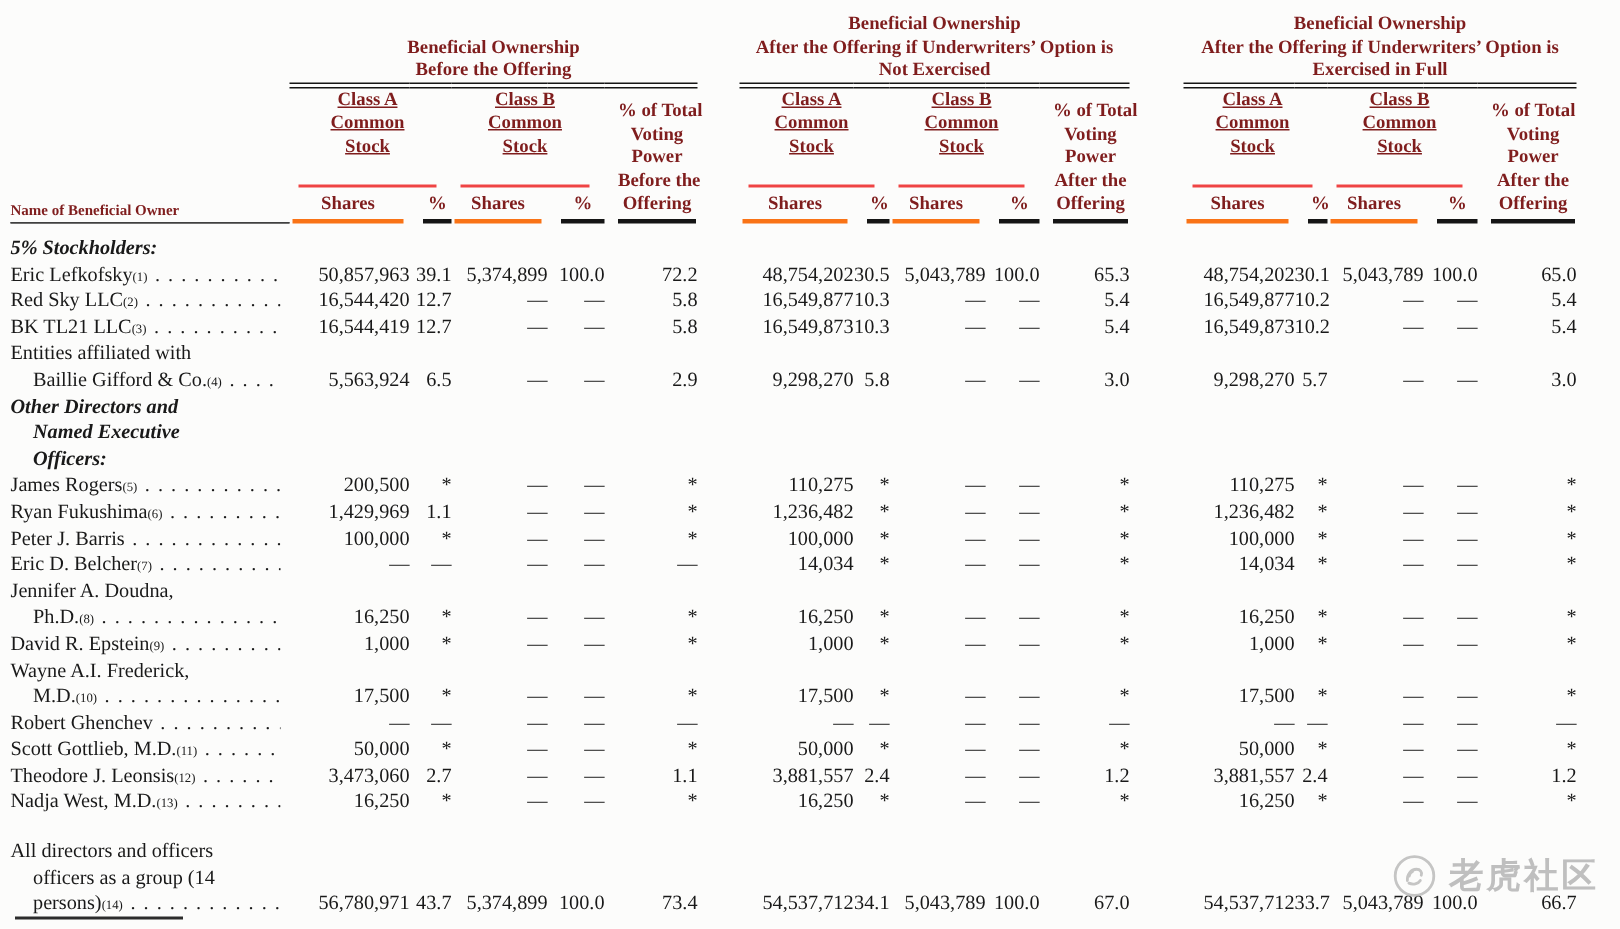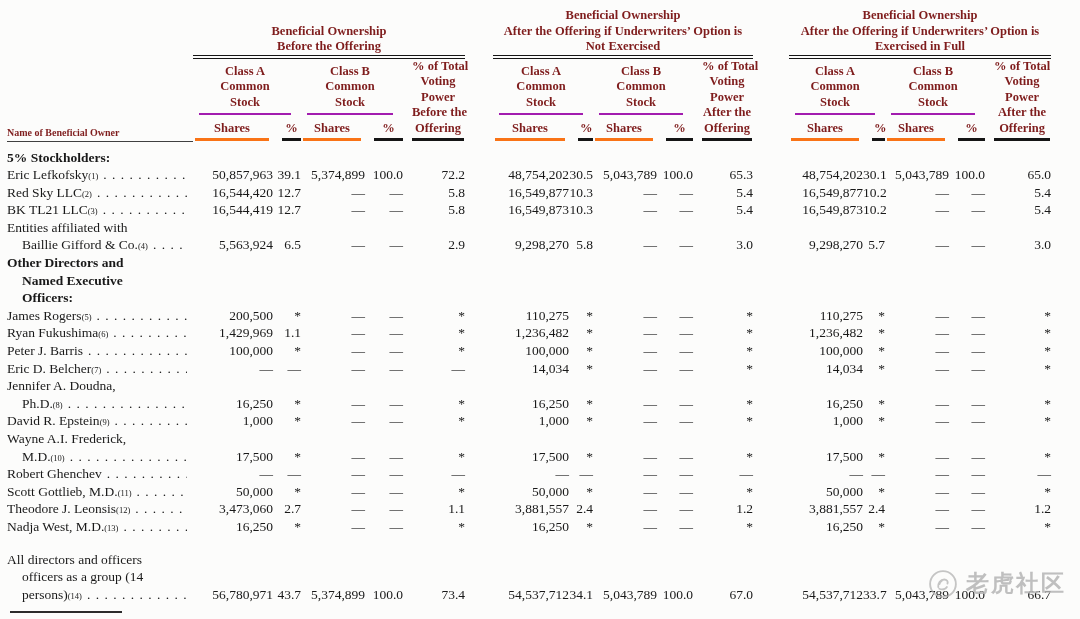--- a/index.html
+++ b/index.html
@@ -39,23 +39,24 @@
   th.name-head{
     text-align:left;
     vertical-align:bottom;
     font-size:10px;
     white-space:nowrap;
     border-bottom:1px solid #404040;
     padding:0 0 2px 2px;
   }
   th.cls{vertical-align:bottom;}
   th.cls .clsbox{
-    border-bottom:2px solid #a21caf;
-    padding:0 0 3px;
+    border-bottom:2px solid #ef4444;
+    padding:0 0 18px;
     margin:0 10px 0 6px;
+    text-decoration:underline;
   }
   th.vhead{vertical-align:bottom;}
   th.vhead .vbox{
     border-bottom:3px solid #151515;
     padding-bottom:2px;
     margin:0 1px 0 9px;
   }
   th.shh,th.pch{vertical-align:bottom;}
   th.shh .ub{
     border-bottom:3px solid #f97316;
@@ -75,21 +76,21 @@
     line-height:17.6px;
     color:#191919;
   }
   tbody tr:first-child td{padding-top:7px;}
   tr.gap-top td{padding-top:15px;}
   td.val{text-align:right;white-space:nowrap;}
   td.sh{padding-right:5px;}
   td.pc{padding-right:1px;}
   td.vt{padding-right:6px;}
   td.name{padding-left:2px;}
-  td.name.sect{font-weight:bold;}
+  td.name.sect{font-weight:bold;font-style:italic;}
   .nm-line{display:flex;align-items:baseline;white-space:nowrap;}
   .nm-line.ind{padding-left:15px;}
   sup{font-size:8.5px;line-height:0;vertical-align:4px;}
   .leader{
     flex:1 1 auto;min-width:0;
     overflow:hidden;white-space:nowrap;
     margin:0 6px 0 5px;
   }
   .leader::before{
     content:". . . . . . . . . . . . . . . . . . . . . . . . . . . . . . . . . . . . . . . .";

